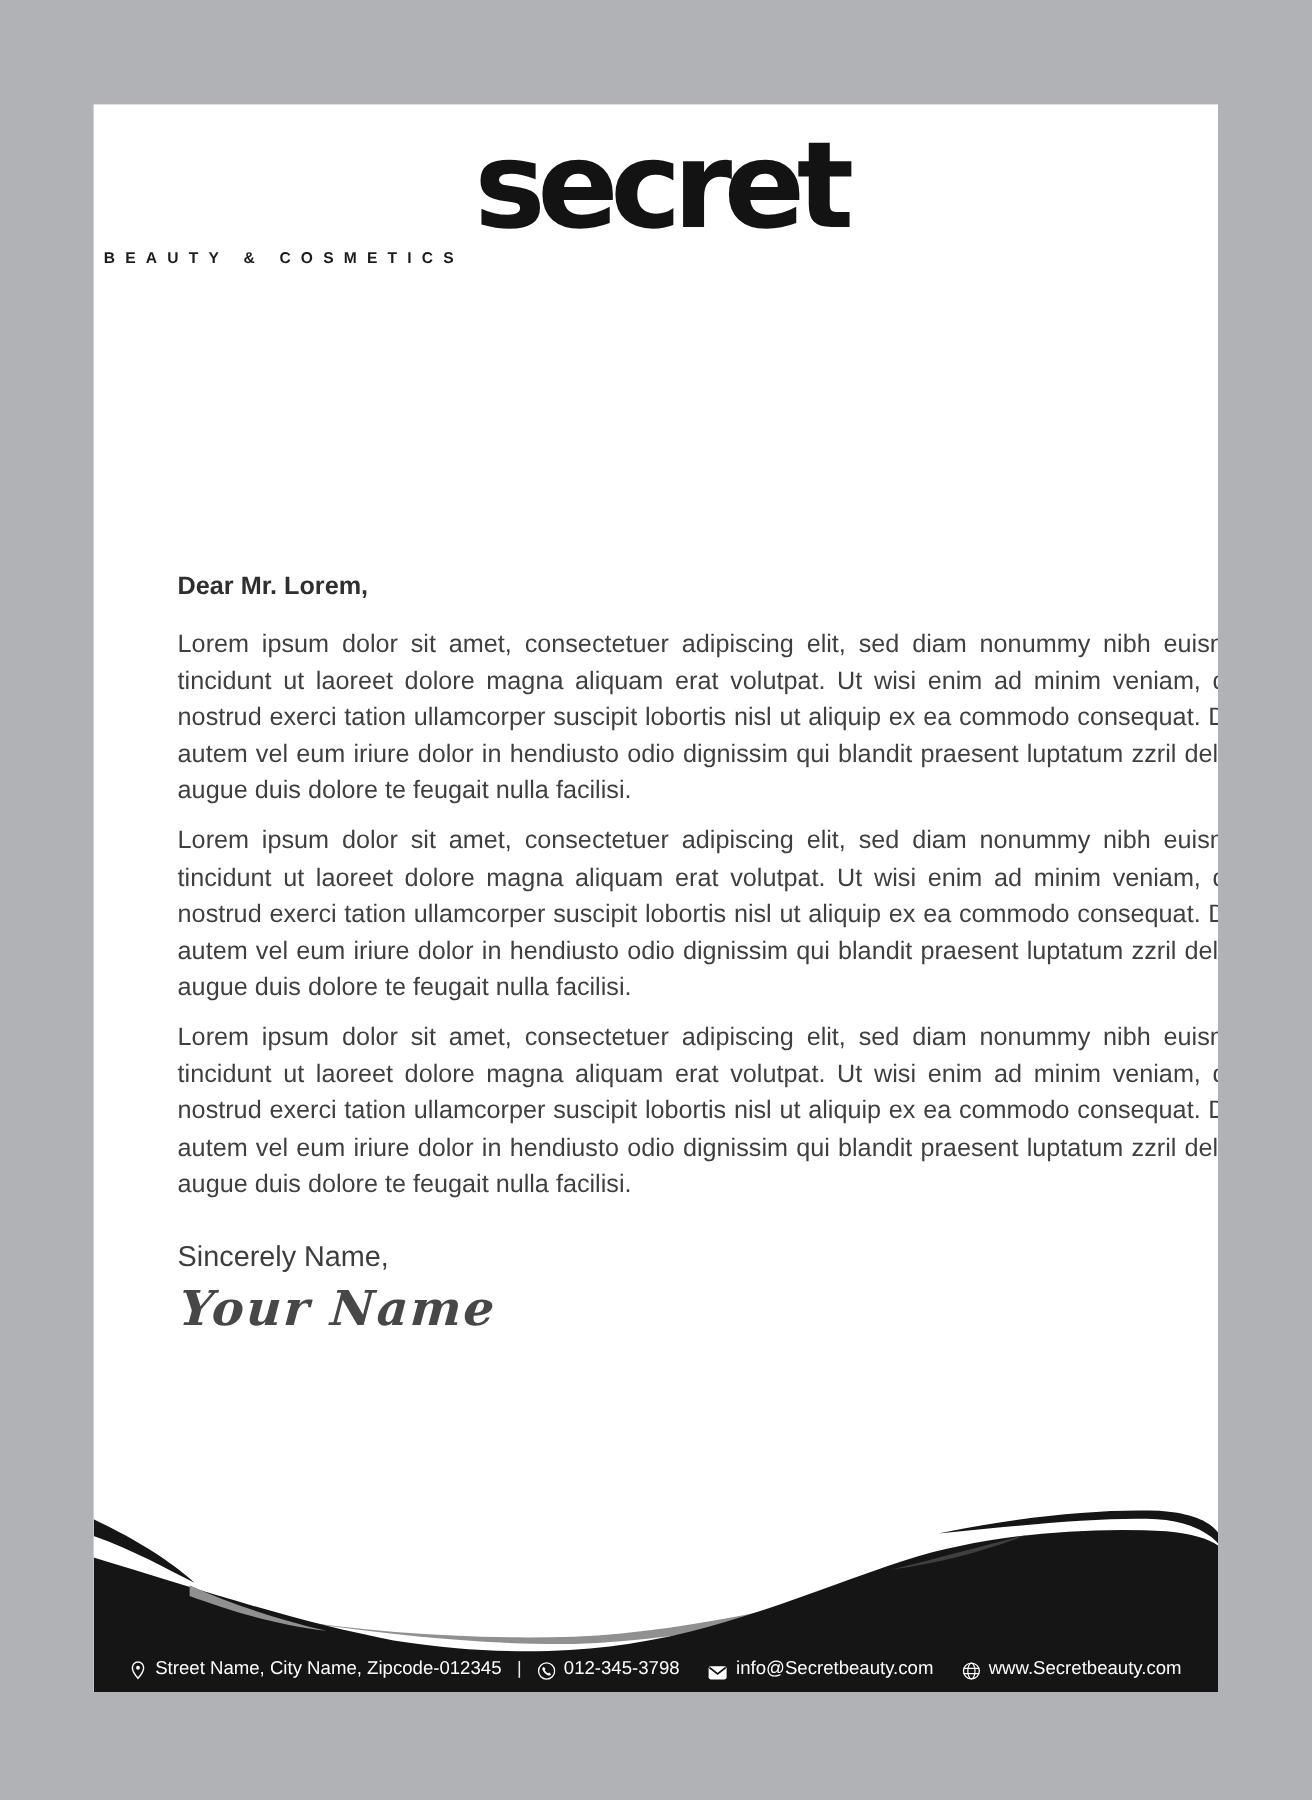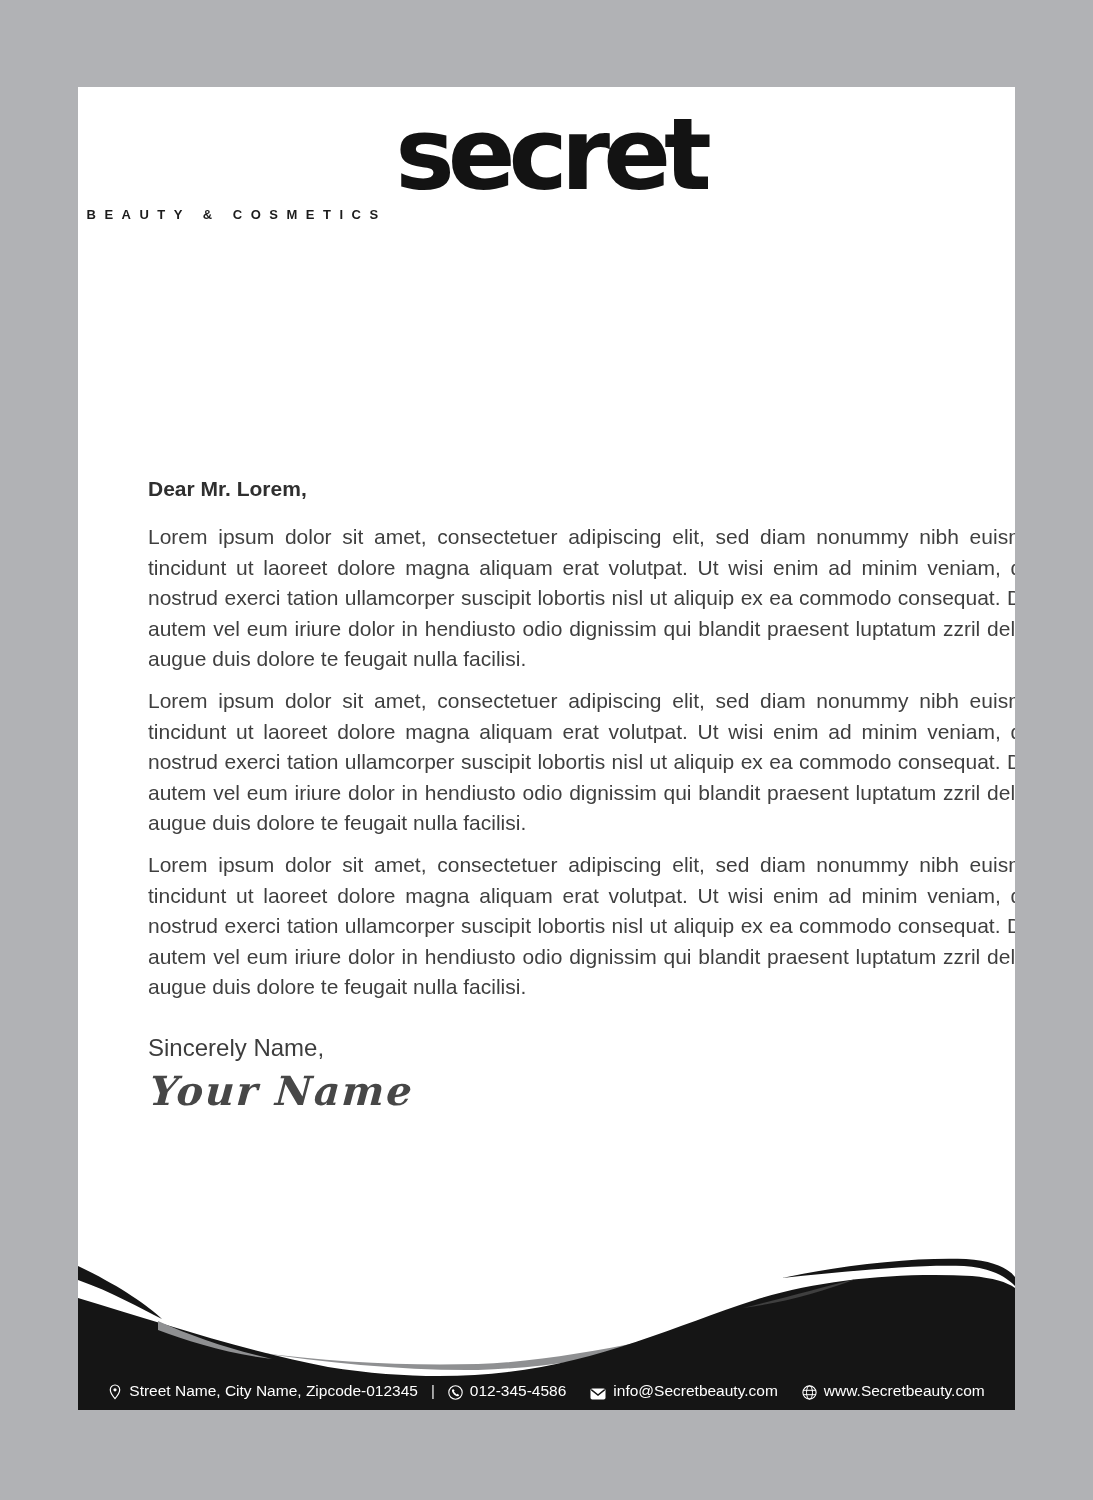--- a/index.html
+++ b/index.html
@@ -143,21 +143,21 @@
         <circle cx="7" cy="5.8" r="1.6" fill="#ffffff"></circle>
       </svg>
       <span>Street Name, City Name, Zipcode-012345</span>
     </span>
     <span class="contact-sep">|</span>
     <span class="contact-item">
       <svg class="cicon" width="15" height="15" viewBox="0 0 15 15">
         <circle cx="7.5" cy="7.5" r="6.7" fill="none" stroke="#ffffff" stroke-width="1.1"></circle>
         <path d="M5.1,4.1 l1.5,1.5 -0.7,1 c0.6,1.1 1.7,2.2 2.8,2.8 l1,-0.7 1.5,1.5 c-0.4,1 -1.3,1.4 -2.3,1 C6.8,10.4 4.9,8.5 4.1,6.4 3.7,5.4 4.1,4.5 5.1,4.1 Z" fill="#ffffff"></path>
       </svg>
-      <span>012-345-4586</span>
+      <span>012-345-3798</span>
     </span>
     <span class="contact-item spaced">
       <svg class="cicon" width="16" height="12" viewBox="0 0 16 12">
         <rect x="0.5" y="0.5" width="15" height="11" rx="1.8" fill="#ffffff"></rect>
         <path d="M1.2,1.6 L8,7 L14.8,1.6" fill="none" stroke="#151515" stroke-width="1.4"></path>
       </svg>
       <span>info@Secretbeauty.com</span>
     </span>
     <span class="contact-item spaced">
       <svg class="cicon" width="15" height="15" viewBox="0 0 15 15">

